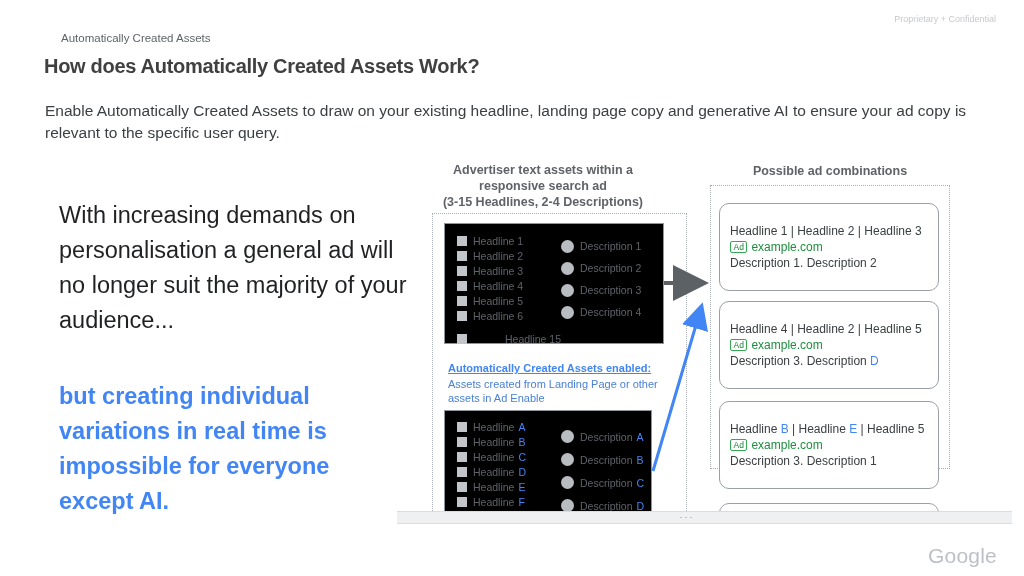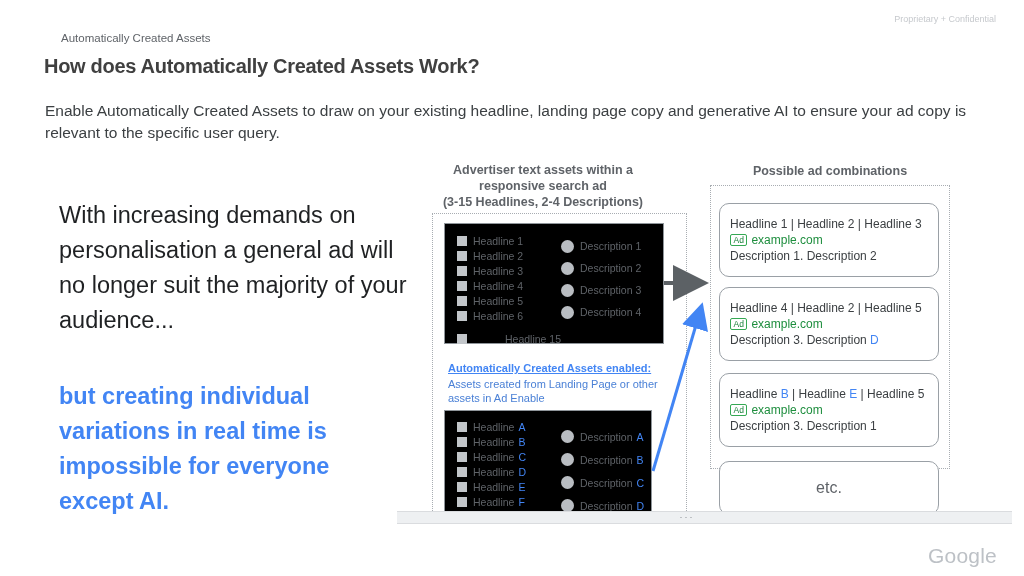--- a/index.html
+++ b/index.html
@@ -50,21 +50,21 @@
   .ltr{margin-left:4px;}
   .blu{color:#4285f4;}
 
   .aca-note{position:absolute;left:15px;top:147px;width:228px;}
   .aca-note .t{font-size:11px;font-weight:700;text-decoration:underline;color:#4285f4;line-height:14px;}
   .aca-note .b{font-size:11px;color:#4a80d6;line-height:14px;margin-top:2px;}
 
   
   .cards{position:absolute;left:8px;top:17px;width:220px;}
   .adcard{box-sizing:border-box;width:220px;background:#fff;border:1.5px solid #9aa0a6;
-          border-radius:10px;padding:12px 10px;margin-bottom:10px;}
+          border-radius:10px;padding:19px 10px;margin-bottom:10px;}
   .adcard:nth-child(2){margin-bottom:12px;}
   .adcard:nth-child(3){margin-bottom:14px;}
   .adline{font-size:12px;line-height:16px;color:#3c4043;white-space:nowrap;}
   .adbadge{display:inline-block;font-size:8.5px;line-height:10px;color:#188038;
            border:1px solid #34a853;border-radius:2px;padding:0 2.5px;margin-right:4px;
            vertical-align:1px;}
   .adurl{color:#1e8e3e;}
   .adcard.etc{height:54px;display:flex;align-items:center;justify-content:center;
               font-size:16px;color:#5f6368;padding:0;}
 

